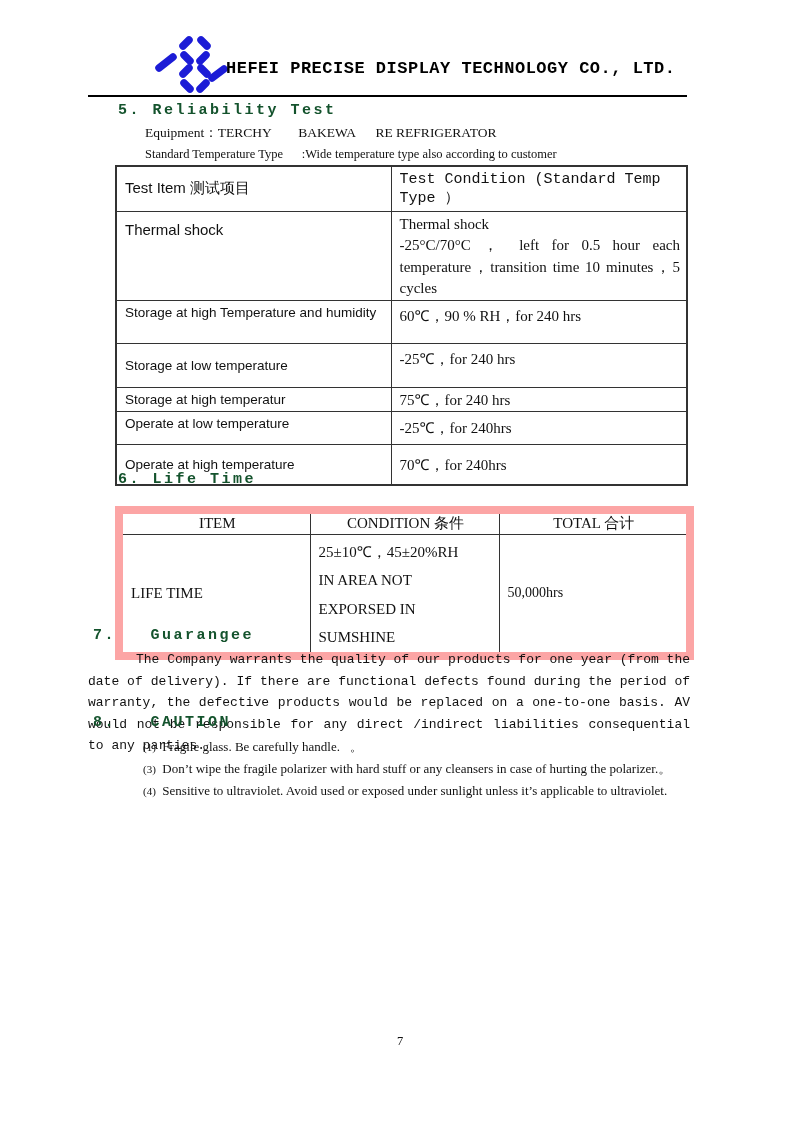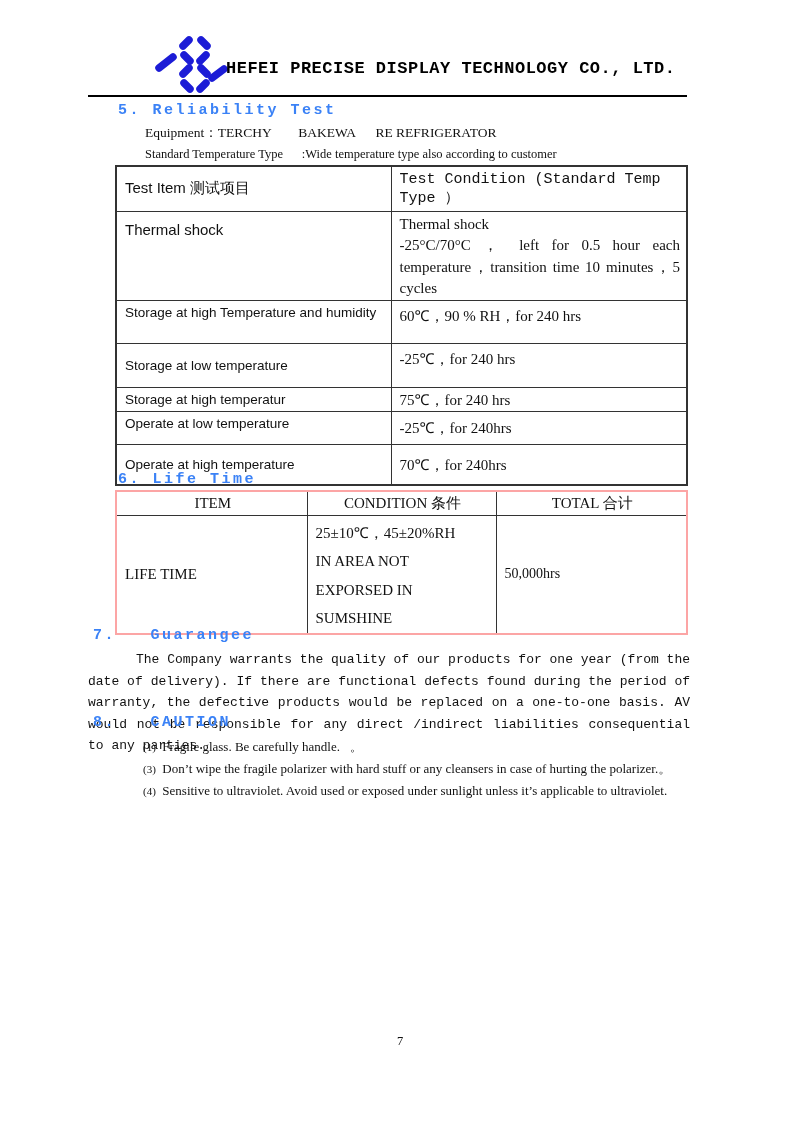--- a/index.html
+++ b/index.html
@@ -13,38 +13,38 @@
   
   .company-title {
     left:226px; top:59px; font-family:"Liberation Mono", monospace;
     font-weight:bold; font-size:17px; letter-spacing:0.5px; white-space:pre; color:#000;
   }
   .header-rule { left:88px; top:95px; width:599px; height:2px; background:#000; }
 
   
   .sec-head {
     font-family:"Liberation Mono", monospace; font-weight:bold; font-size:15px;
-    letter-spacing:2.5px; white-space:pre; color:#3b82f6;
+    letter-spacing:2.5px; white-space:pre; color:#14532d;
   }
   .h5 { left:118px; top:102px; }
   .h6 { left:118px; top:471px; }
   .h7 { left:93px;  top:627px; }
   .h8 { left:93px;  top:714px; }
 
   .equip-line { left:145px; top:124px; font-size:13.5px; white-space:pre; }
   .std-line   { left:145px; top:147px; font-size:12.5px; white-space:pre; }
 
   
   table { border-collapse:collapse; table-layout:fixed; }
   .t1 { left:115px; top:165px; width:571px; }
   .t2 { left:115px; top:490px; width:571px; }
   td { border:1px solid #333; overflow:hidden; }
   .t1 td, .t2 td { padding:0 6px 0 8px; }
   .t1 { border:2px solid #333; }
-  .t2 { border:2px solid #fca5a5; }
+  .t2 { border:8px solid #fca5a5;margin-top:16px; }
 
   .sans  { font-family:"Liberation Sans", sans-serif; }
   .serif { font-family:"Liberation Serif", serif; }
 
   .t1 .c-item { width:275px; }
   .t1 .c-cond { width:296px; }
 
   .t1-hrow  { height:45px;padding-left:48px; }
   .t1-r1 { height:88px; }
   .t1-r2 { height:43px; }

